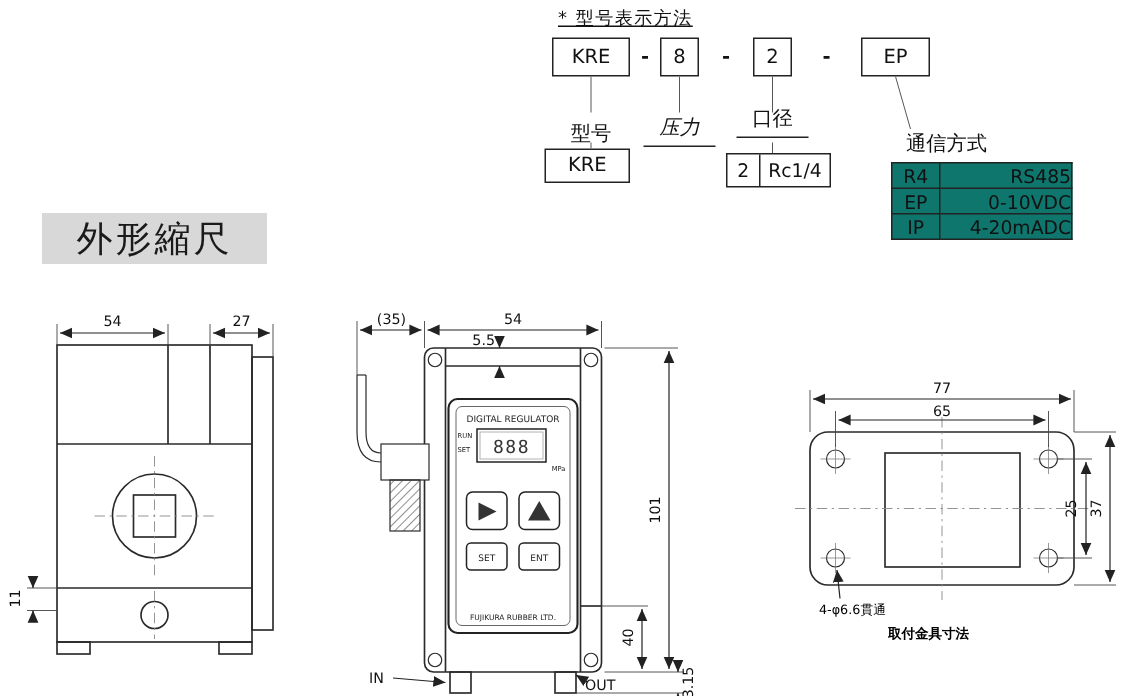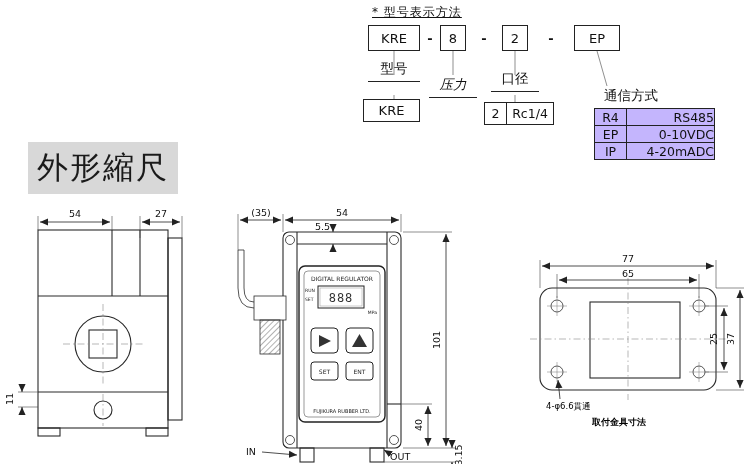--- a/index.html
+++ b/index.html
@@ -14,38 +14,38 @@
            display:flex;align-items:center;justify-content:center;font-size:13px;}
   .cb-model{left:368px;width:52px;}
   .cb-pressure{left:440px;width:26px;}
   .cb-bore{left:502px;width:26px;}
   .cb-comm{left:574px;width:46px;}
   .dash{position:absolute;top:25px;height:26px;display:flex;align-items:center;justify-content:center;
         font-size:13px;font-weight:bold;}
   .d1{left:420px;width:20px;} .d2{left:466px;width:36px;} .d3{left:528px;width:46px;}
   .field-label{position:absolute;font-size:13.5px;text-align:center;border-bottom:1px solid #222;
                padding-bottom:3px;}
-  .fl-model{left:368px;top:60px;width:52px;}
+  .fl-model{left:368px;top:80px;width:52px;}
   .fl-pressure{left:429px;top:76px;width:48px;font-style:italic;}
   .fl-bore{left:491px;top:70px;width:48px;}
   .fl-comm{left:596px;top:87px;width:70px;border-bottom:none;}
   .value-box{position:absolute;left:363px;top:99px;width:57px;height:23px;border:1.5px solid #222;
              display:flex;align-items:center;justify-content:center;font-size:13px;background:#fff;}
   .bore-vals{position:absolute;left:484px;top:102px;height:23px;display:flex;border:1.5px solid #222;background:#fff;}
   .bv{display:flex;align-items:center;justify-content:center;font-size:12.5px;}
   .bv1{width:22px;border-right:1.5px solid #222;}
   .bv2{width:46px;text-align:right;}
-  table.comm{position:absolute;left:594px;top:108px;border-collapse:collapse;background:#c4b5fd;}
+  table.comm{position:absolute;left:594px;top:108px;border-collapse:collapse;background:#0f766e;}
   table.comm td{border:1.5px solid #222;font-size:12.5px;height:17px;padding:0;}
   td.c1{width:32px;text-align:center;}
   td.c2{width:88px;padding-left:7px;text-align:right;}
 
   
-  .heading{position:absolute;left:28px;top:142px;width:150px;height:52px;background:#d8d8d8;
-           display:flex;align-items:center;justify-content:center;font-size:31px;letter-spacing:2px;color:#1a1a1a;}
+  .heading{position:absolute;left:28px;top:142px;width:150px;height:34px;background:#d8d8d8;
+           display:flex;align-items:center;justify-content:center;font-size:24px;letter-spacing:2px;color:#1a1a1a;}
 
   
   .ln{fill:none;stroke:#2a2a2a;stroke-width:1.1;}
   .ln2{fill:none;stroke:#2a2a2a;stroke-width:0.8;}
   .cl{fill:none;stroke:#888;stroke-width:0.6;stroke-dasharray:7 3 1.5 3;}
   .tick{stroke:#777;stroke-width:0.5;}
   .ext{stroke:#444;stroke-width:0.6;fill:none;}
   .dl{stroke:#222;stroke-width:0.8;}
   .dt{font-size:9.5px;fill:#111;font-family:"DejaVu Sans",sans-serif;}
   .lab{font-size:9.5px;fill:#111;font-family:"DejaVu Sans",sans-serif;}

